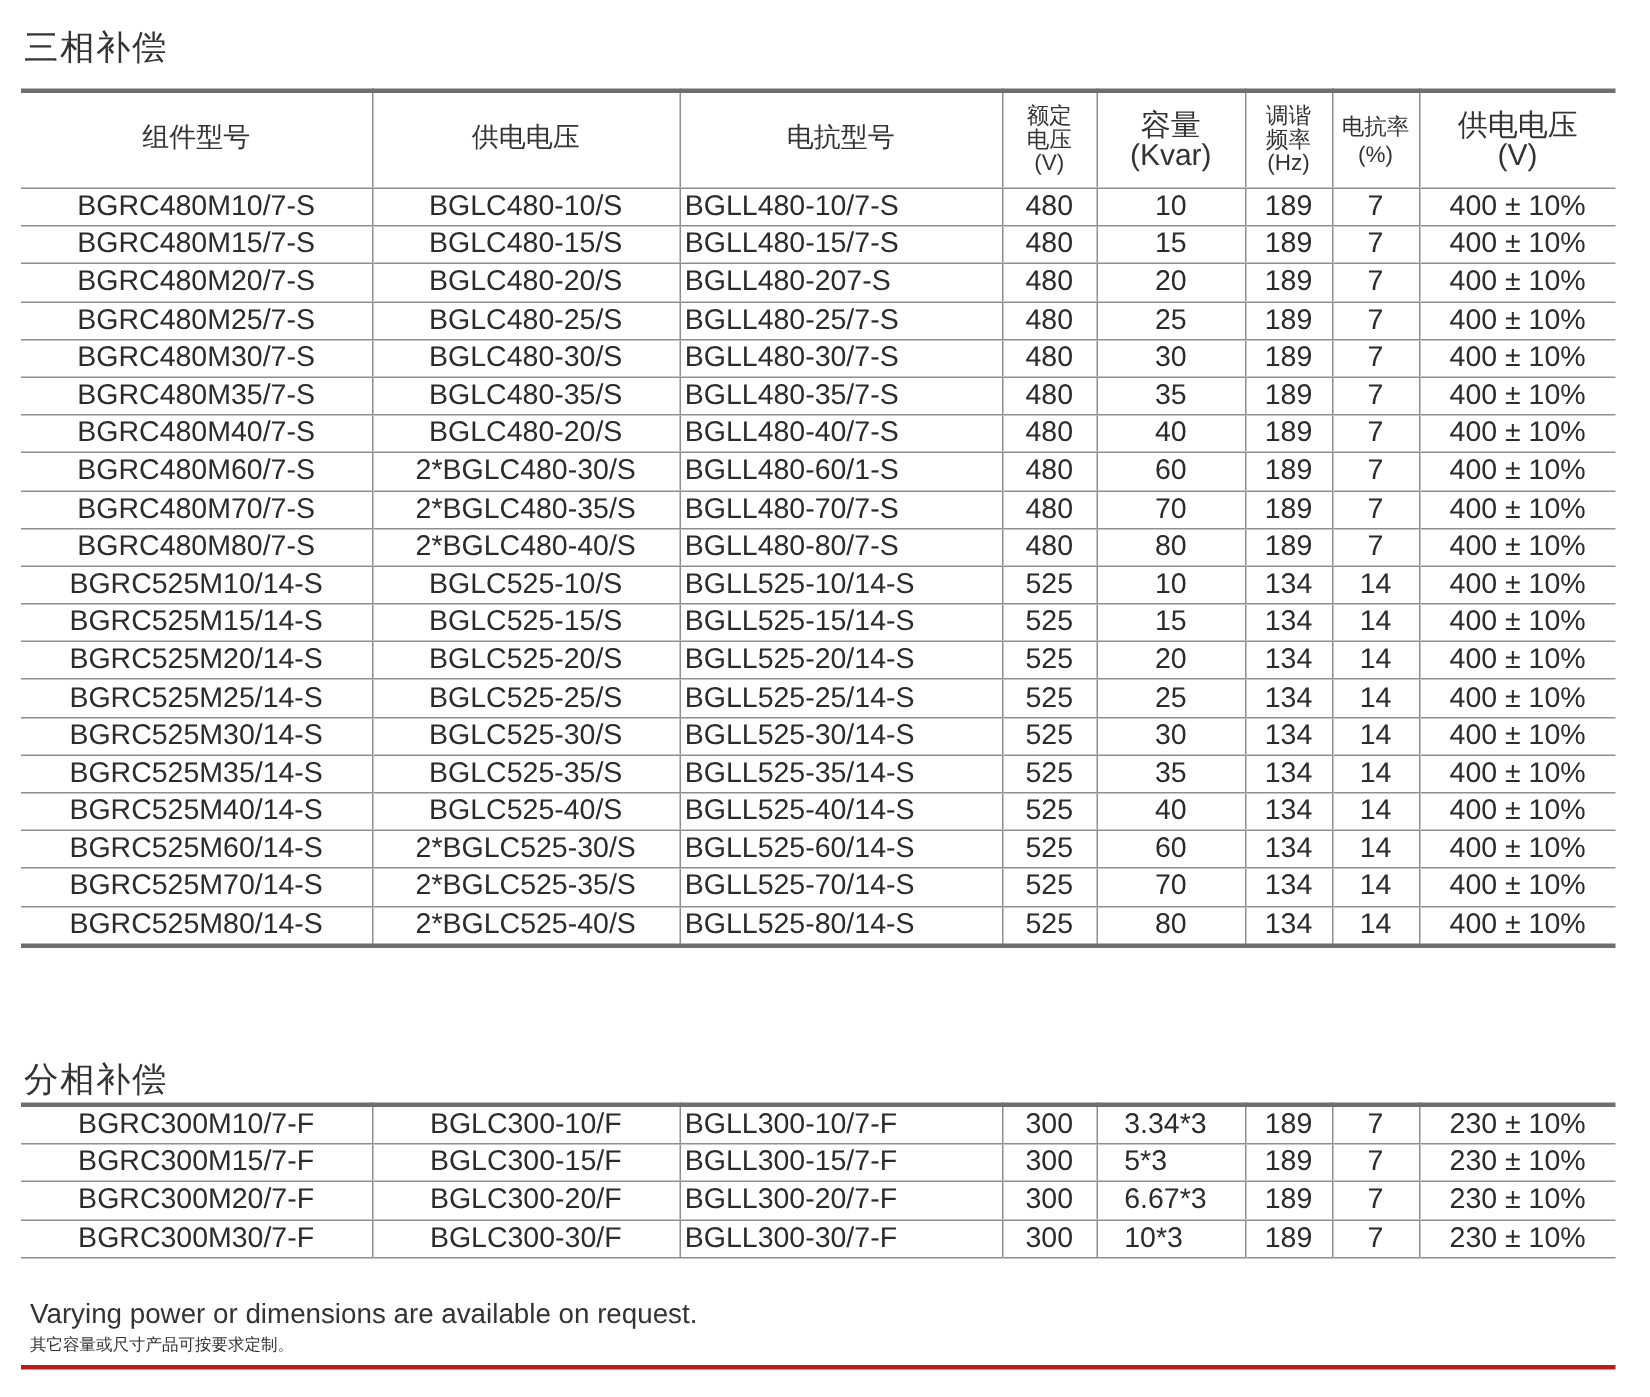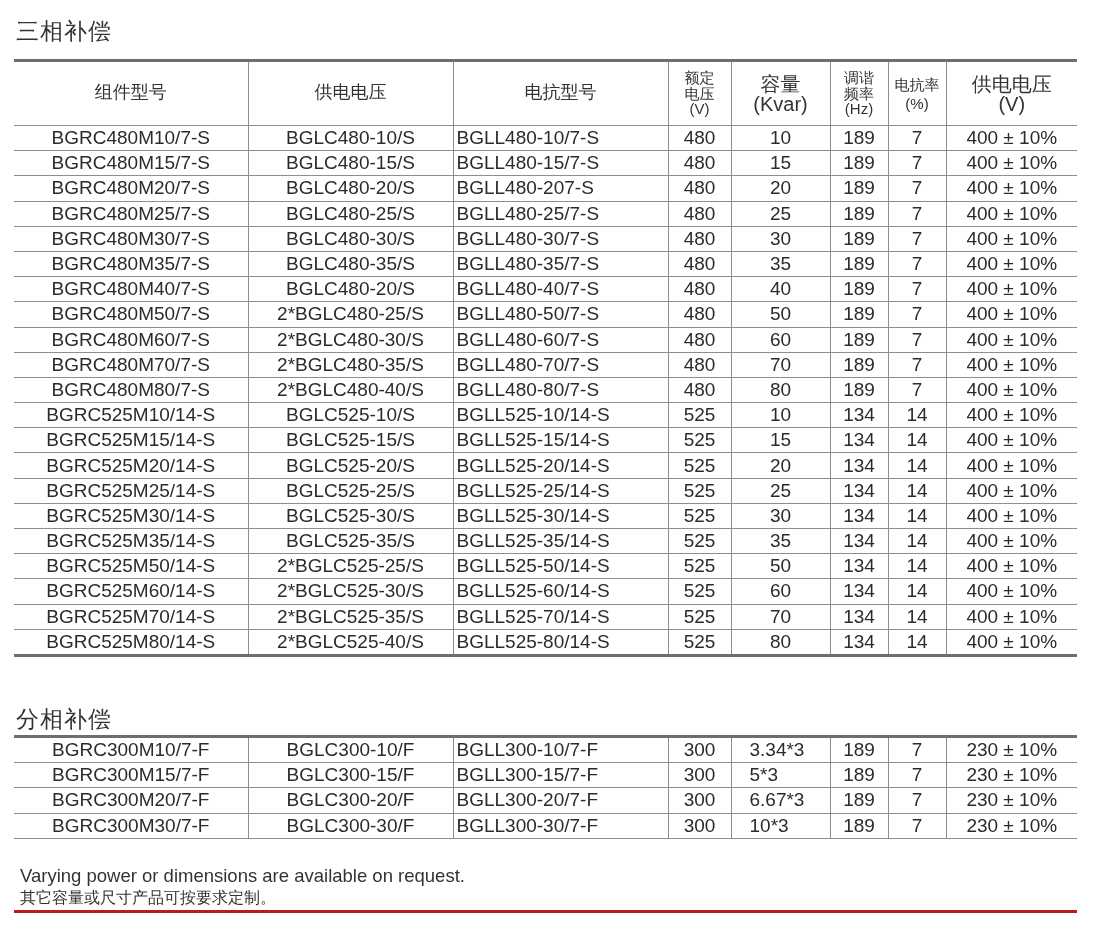--- a/index.html
+++ b/index.html
@@ -17,21 +17,21 @@
   #t1 tbody td { height:24.2px; line-height:24px; }
   #t2 tbody td { height:24.2px; line-height:24px; }
   th { height:63px; line-height:19px; color:#333; }
   th.big { font-size:18px;font-family:Liberation Mono, monospace; }
   th.small { font-size:15px; line-height:15.5px; }
   th.mid { font-size:20px; line-height:20px; }
   td.left3 { text-align:left; padding-left:3px; }
   td.left-cap { text-align:left; padding-left:18px; }
   .foot { position:absolute; left:14px; top:865px; width:1063px; border-bottom:3px solid #b91c1c; padding:0 0 2px 6px; box-sizing:border-box; }
   .foot div { font-size:18.5px; line-height:22px; color:#333; }
-  .foot .cn { font-size:16px; line-height:21px; }
+  .foot .cn { font-size:11px; line-height:21px; }
 </style>
 </head>
 <body>
 
 <div id="title1" class="section-title">三相补偿</div>
 
 <table id="t1">
   <colgroup>
     <col style="width:234px">
       <col style="width:205px">
@@ -119,33 +119,23 @@
         <td>BGRC480M40/7-S</td>
         <td>BGLC480-20/S</td>
         <td class="left3">BGLL480-40/7-S</td>
         <td>480</td>
         <td>40</td>
         <td>189</td>
         <td>7</td>
         <td>400 ± 10%</td>
       </tr>
       <tr>
-        <td>BGRC480M50/7-S</td>
-        <td>2*BGLC480-25/S</td>
-        <td class="left3">BGLL480-50/7-S</td>
-        <td>480</td>
-        <td>50</td>
-        <td>189</td>
-        <td>7</td>
-        <td>400 ± 10%</td>
-      </tr>
-      <tr>
         <td>BGRC480M60/7-S</td>
         <td>2*BGLC480-30/S</td>
-        <td class="left3">BGLL480-60/7-S</td>
+        <td class="left3">BGLL480-60/1-S</td>
         <td>480</td>
         <td>60</td>
         <td>189</td>
         <td>7</td>
         <td>400 ± 10%</td>
       </tr>
       <tr>
         <td>BGRC480M70/7-S</td>
         <td>2*BGLC480-35/S</td>
         <td class="left3">BGLL480-70/7-S</td>
@@ -219,25 +209,25 @@
         <td>BGRC525M35/14-S</td>
         <td>BGLC525-35/S</td>
         <td class="left3">BGLL525-35/14-S</td>
         <td>525</td>
         <td>35</td>
         <td>134</td>
         <td>14</td>
         <td>400 ± 10%</td>
       </tr>
       <tr>
-        <td>BGRC525M50/14-S</td>
-        <td>2*BGLC525-25/S</td>
-        <td class="left3">BGLL525-50/14-S</td>
-        <td>525</td>
-        <td>50</td>
+        <td>BGRC525M40/14-S</td>
+        <td>BGLC525-40/S</td>
+        <td class="left3">BGLL525-40/14-S</td>
+        <td>525</td>
+        <td>40</td>
         <td>134</td>
         <td>14</td>
         <td>400 ± 10%</td>
       </tr>
       <tr>
         <td>BGRC525M60/14-S</td>
         <td>2*BGLC525-30/S</td>
         <td class="left3">BGLL525-60/14-S</td>
         <td>525</td>
         <td>60</td>

